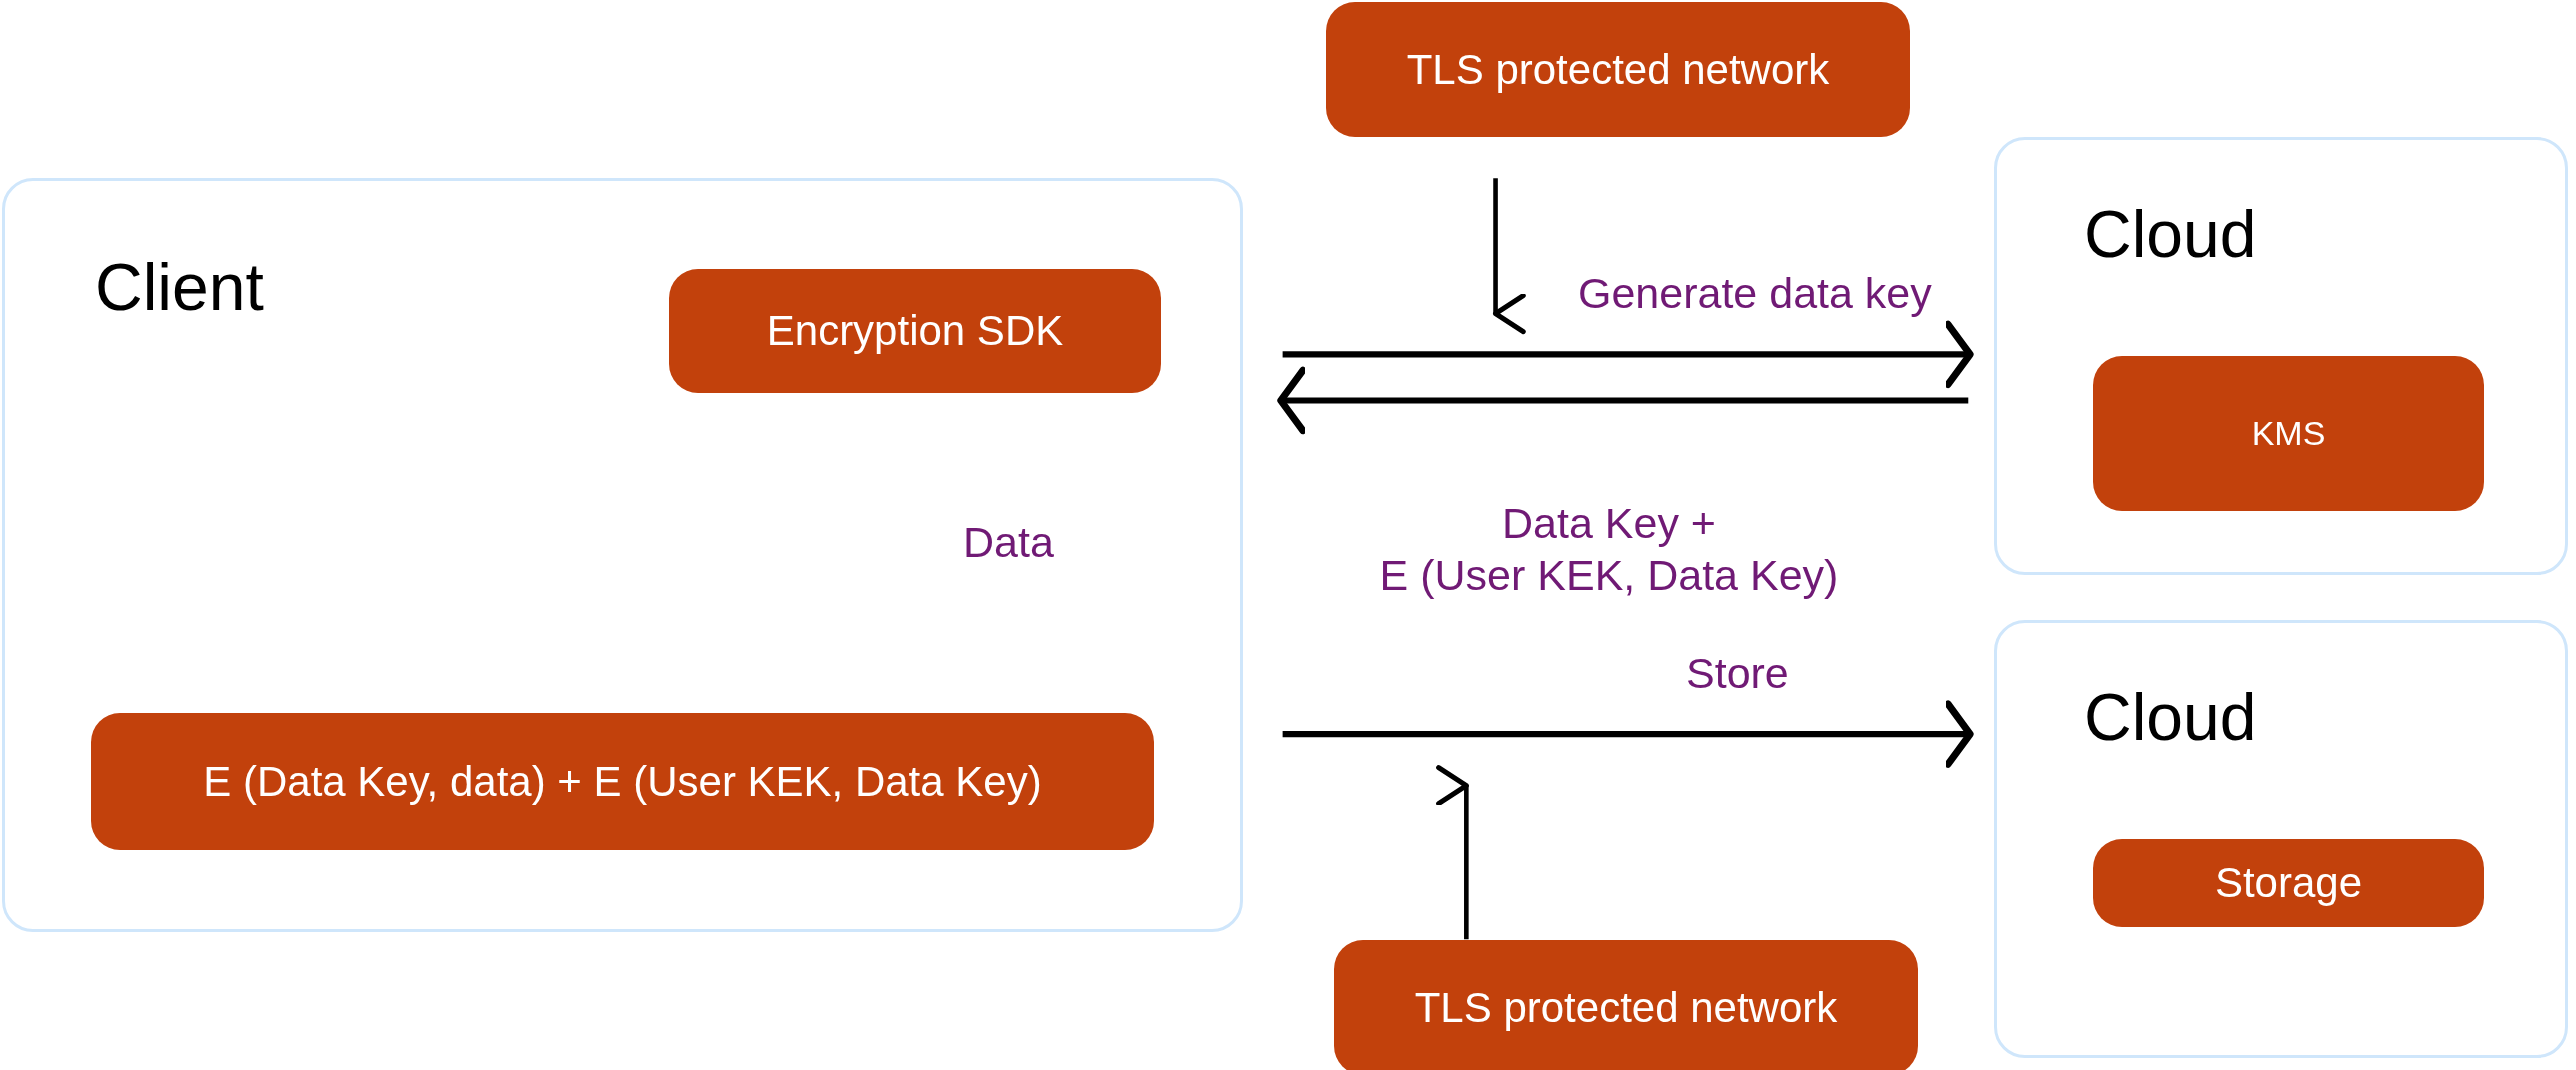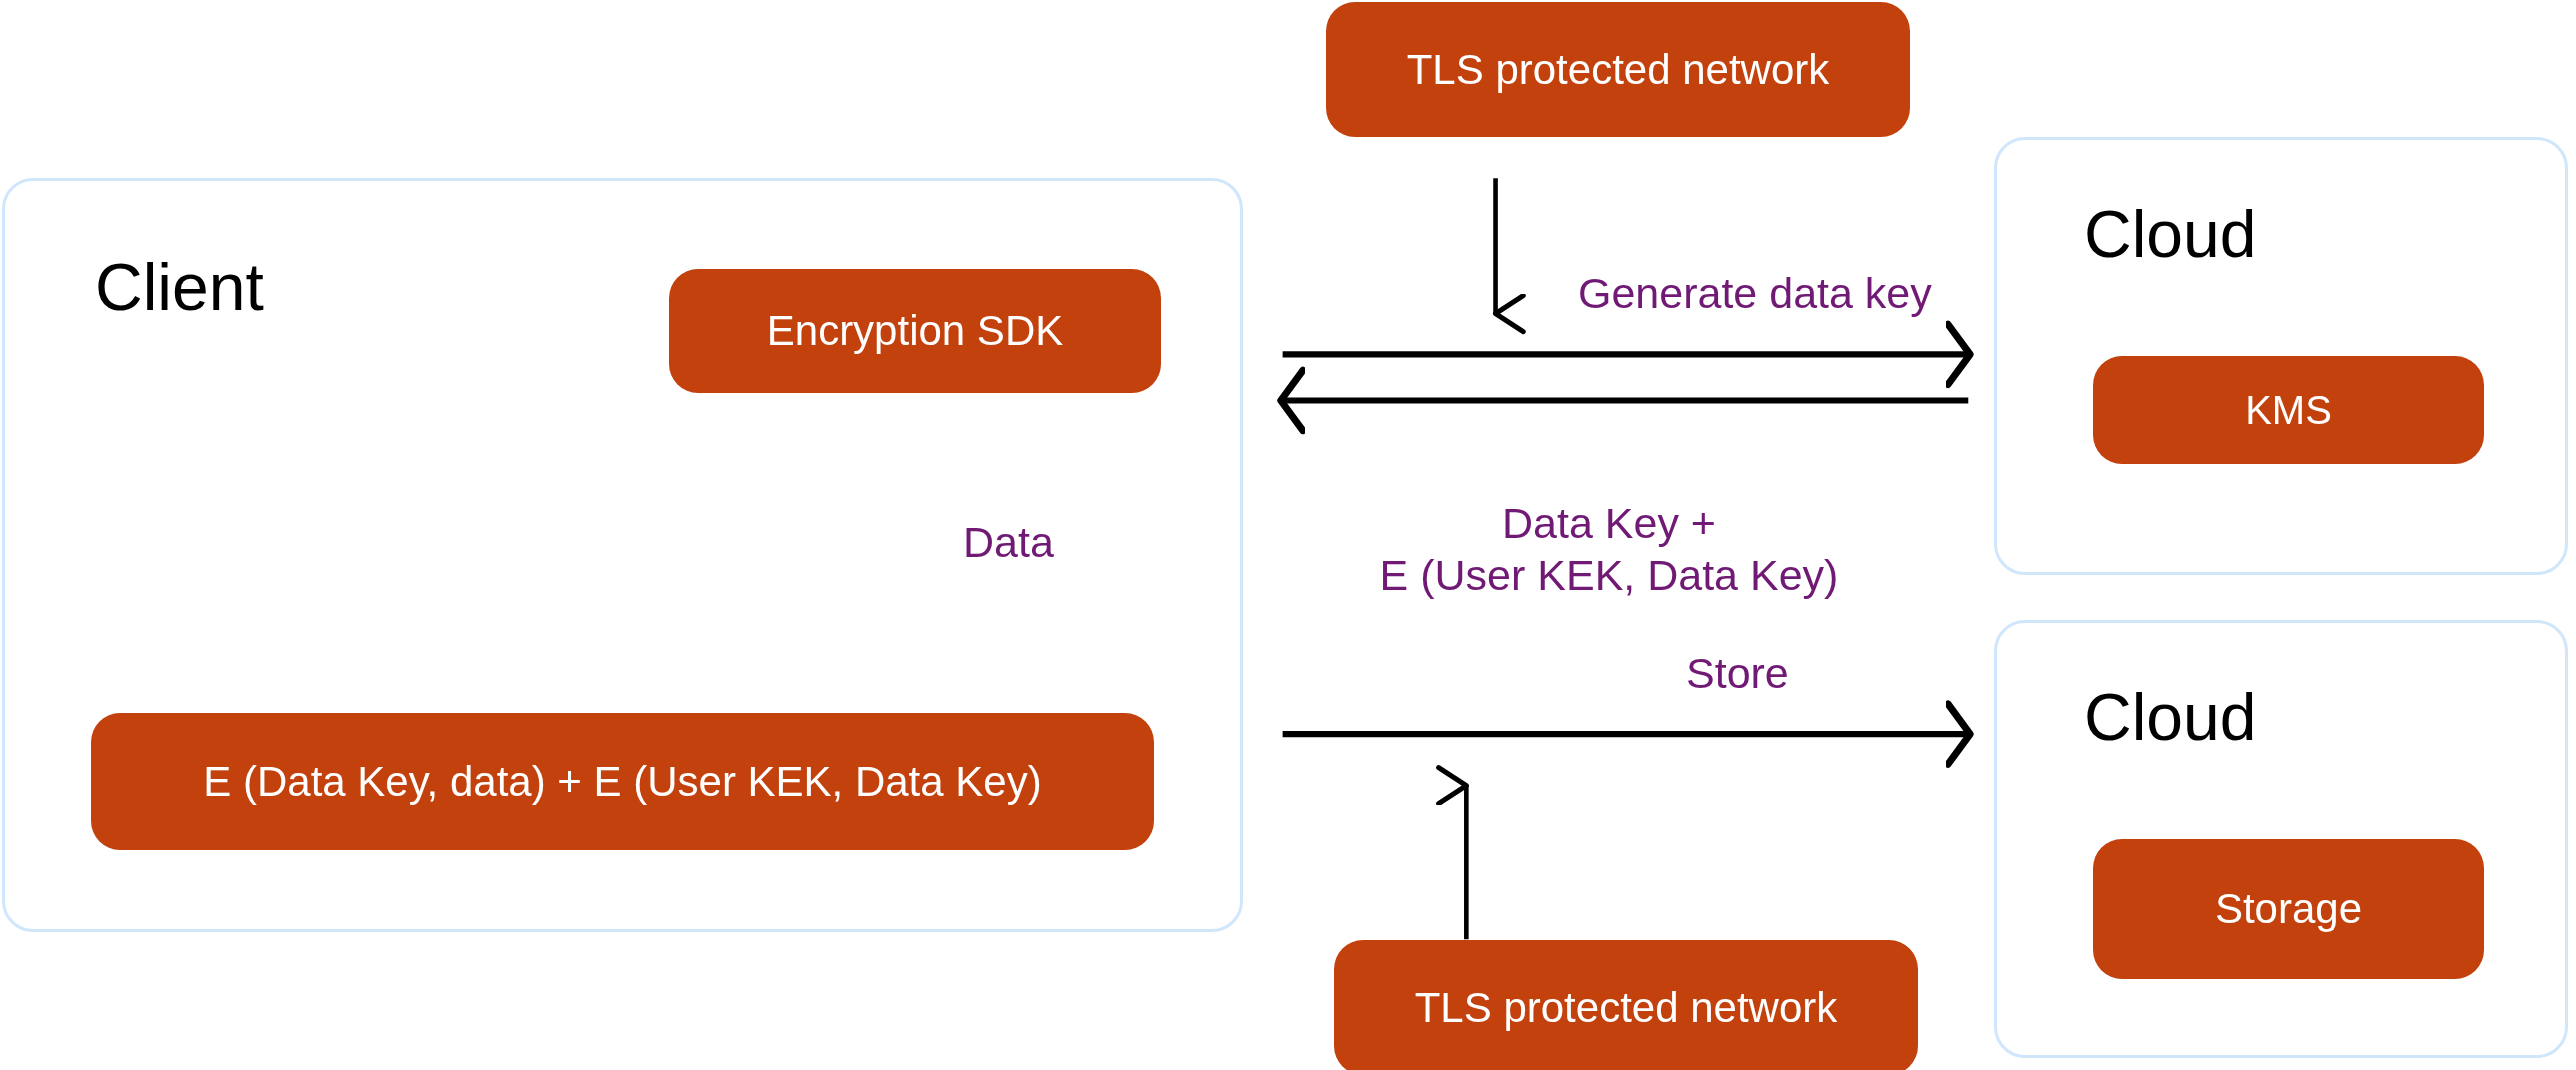--- a/index.html
+++ b/index.html
@@ -113,23 +113,23 @@
 
   <div class="edge-label" style="left:1686px;top:648px;font-size:43px;">Store</div>
 
   <div class="pill" style="left:1334px;top:940px;width:584px;height:135px;font-size:42px;">TLS protected network</div>
 
   <div class="panel" style="left:1994px;top:137px;width:574px;height:438px;">
   </div>
 
   <div class="panel-title" style="left:2084px;top:201px;font-size:66px;">Cloud</div>
 
-  <div class="pill" style="left:2093px;top:356px;width:391px;height:108px;font-size:40px;">KMS</div>
+  <div class="pill" style="left:2093px;top:356px;width:391px;height:155px;font-size:34px;">KMS</div>
 
   <div class="panel" style="left:1994px;top:620px;width:574px;height:438px;">
   </div>
 
   <div class="panel-title" style="left:2084px;top:684px;font-size:66px;">Cloud</div>
 
-  <div class="pill" style="left:2093px;top:839px;width:391px;height:140px;font-size:42px;">Storage</div>
+  <div class="pill" style="left:2093px;top:839px;width:391px;height:88px;font-size:42px;">Storage</div>
 
 </div>
 
 
 </body></html>

